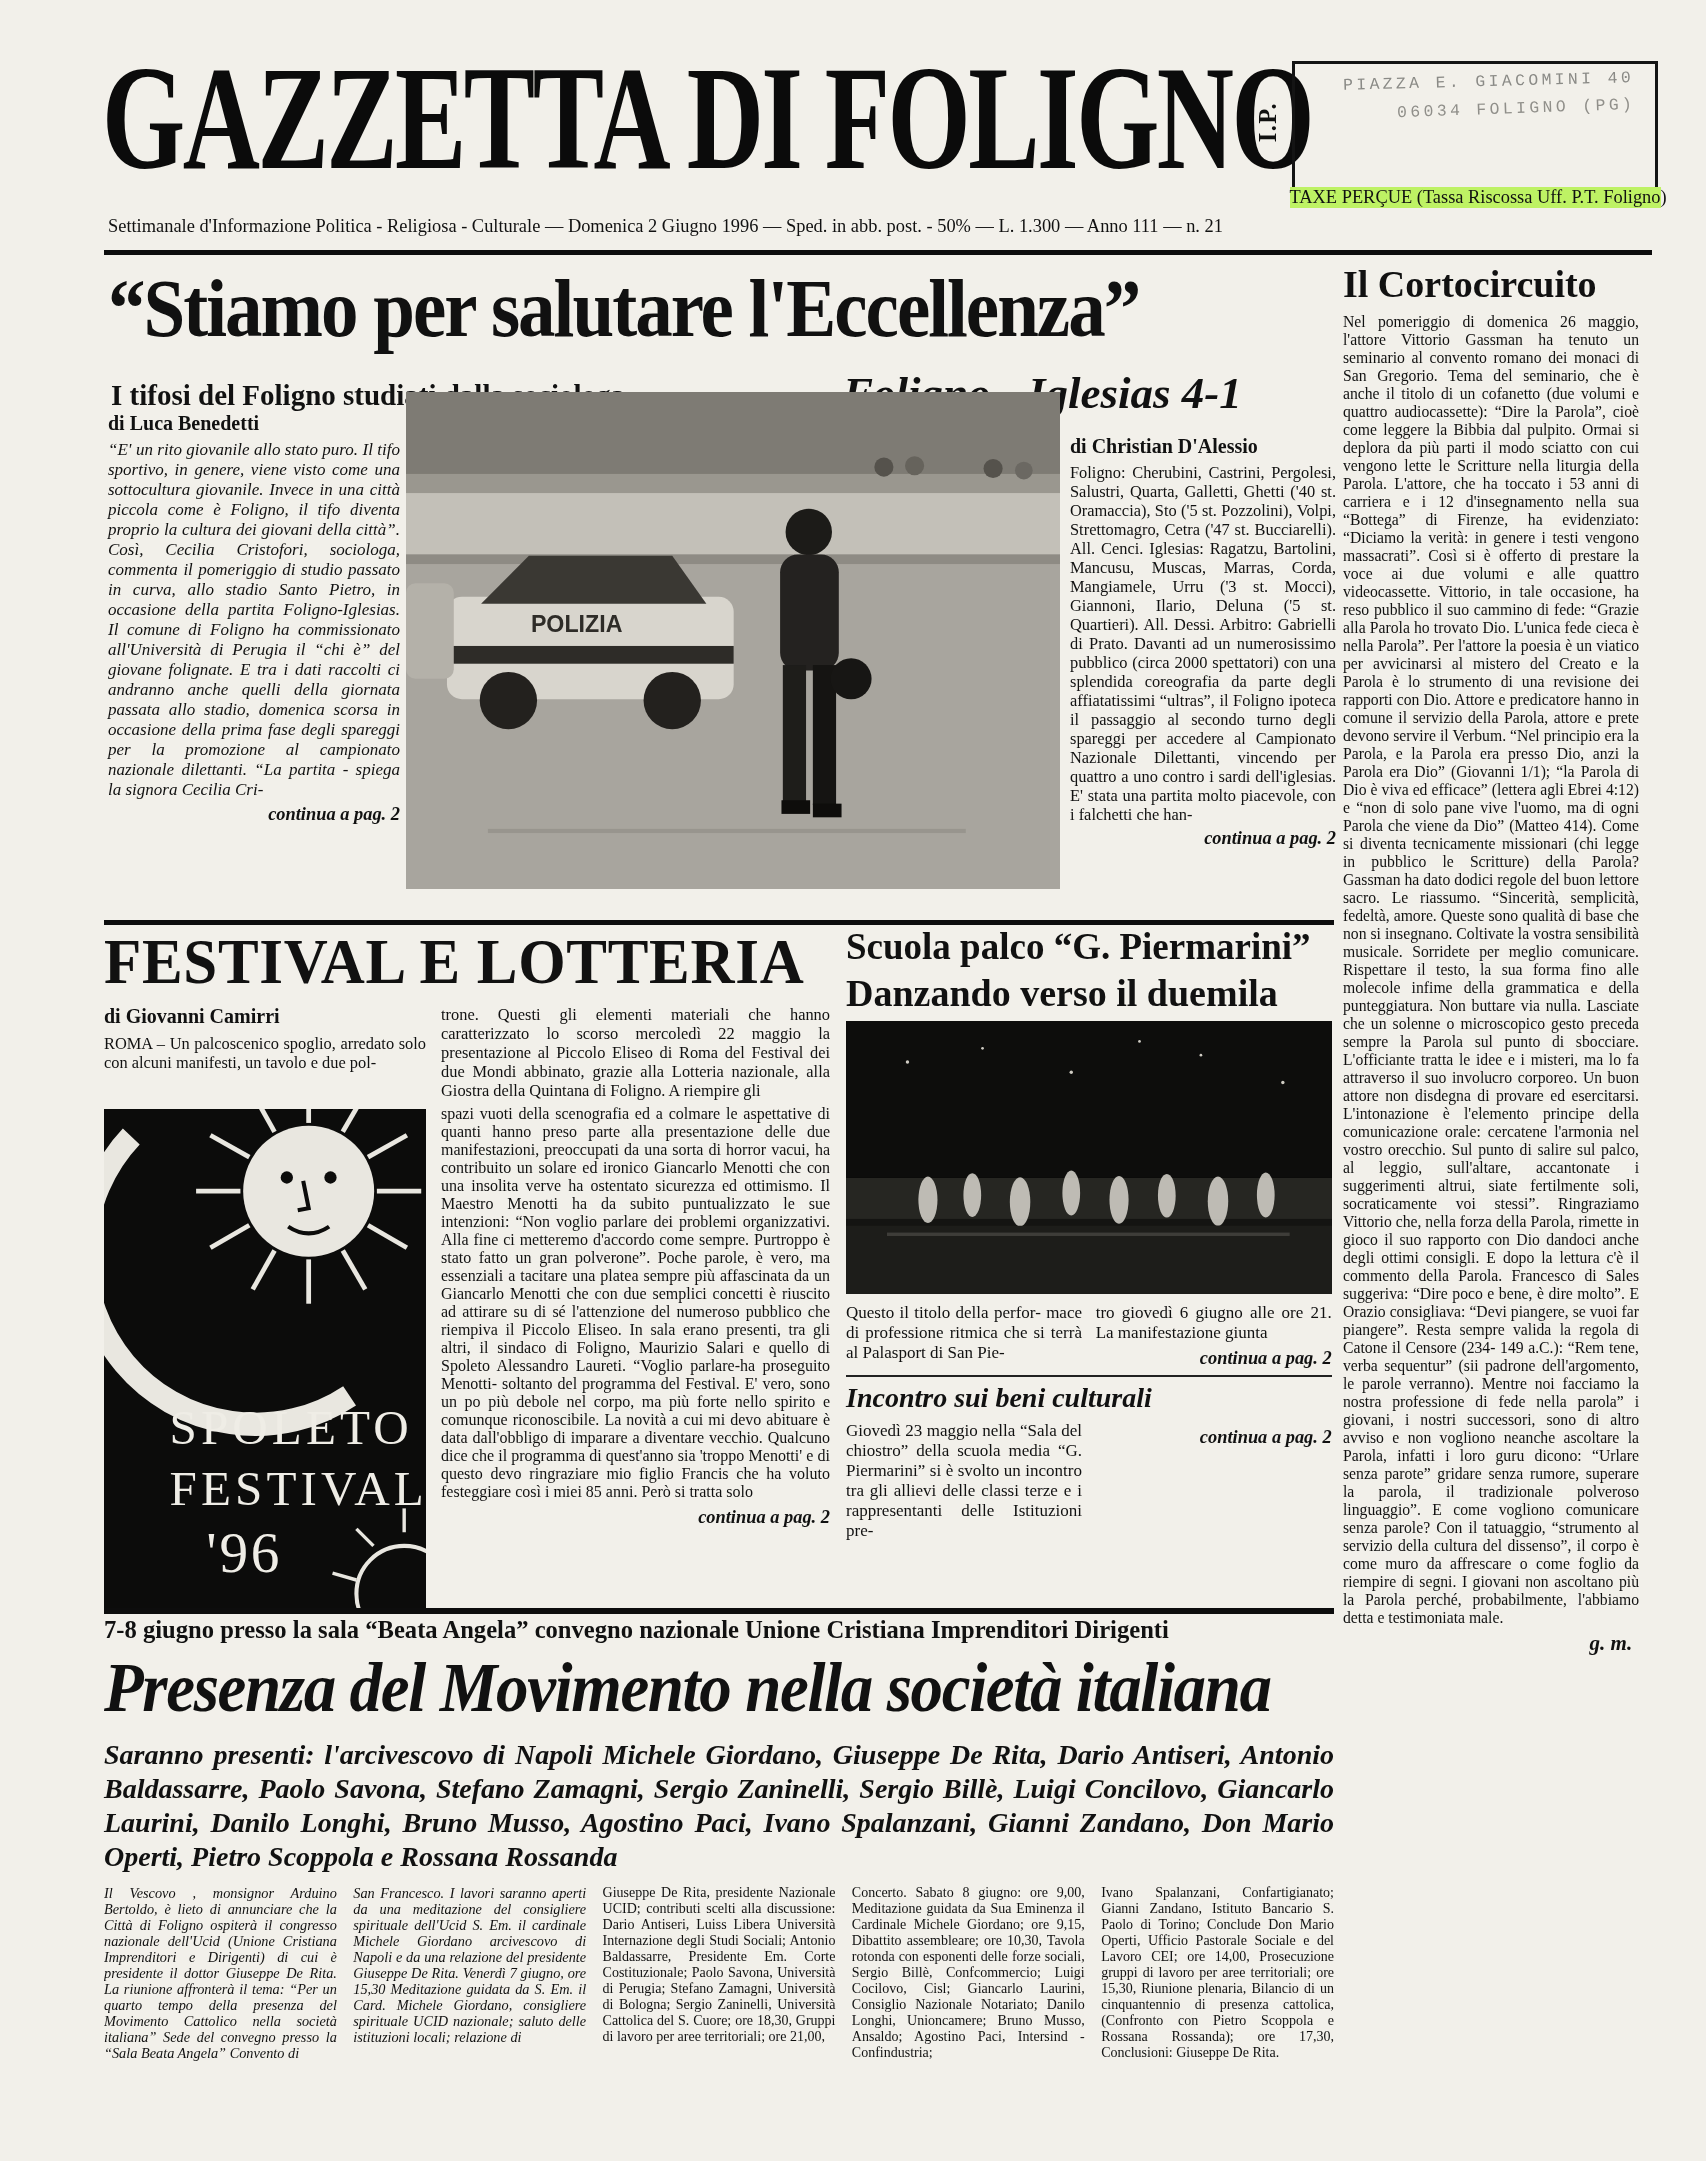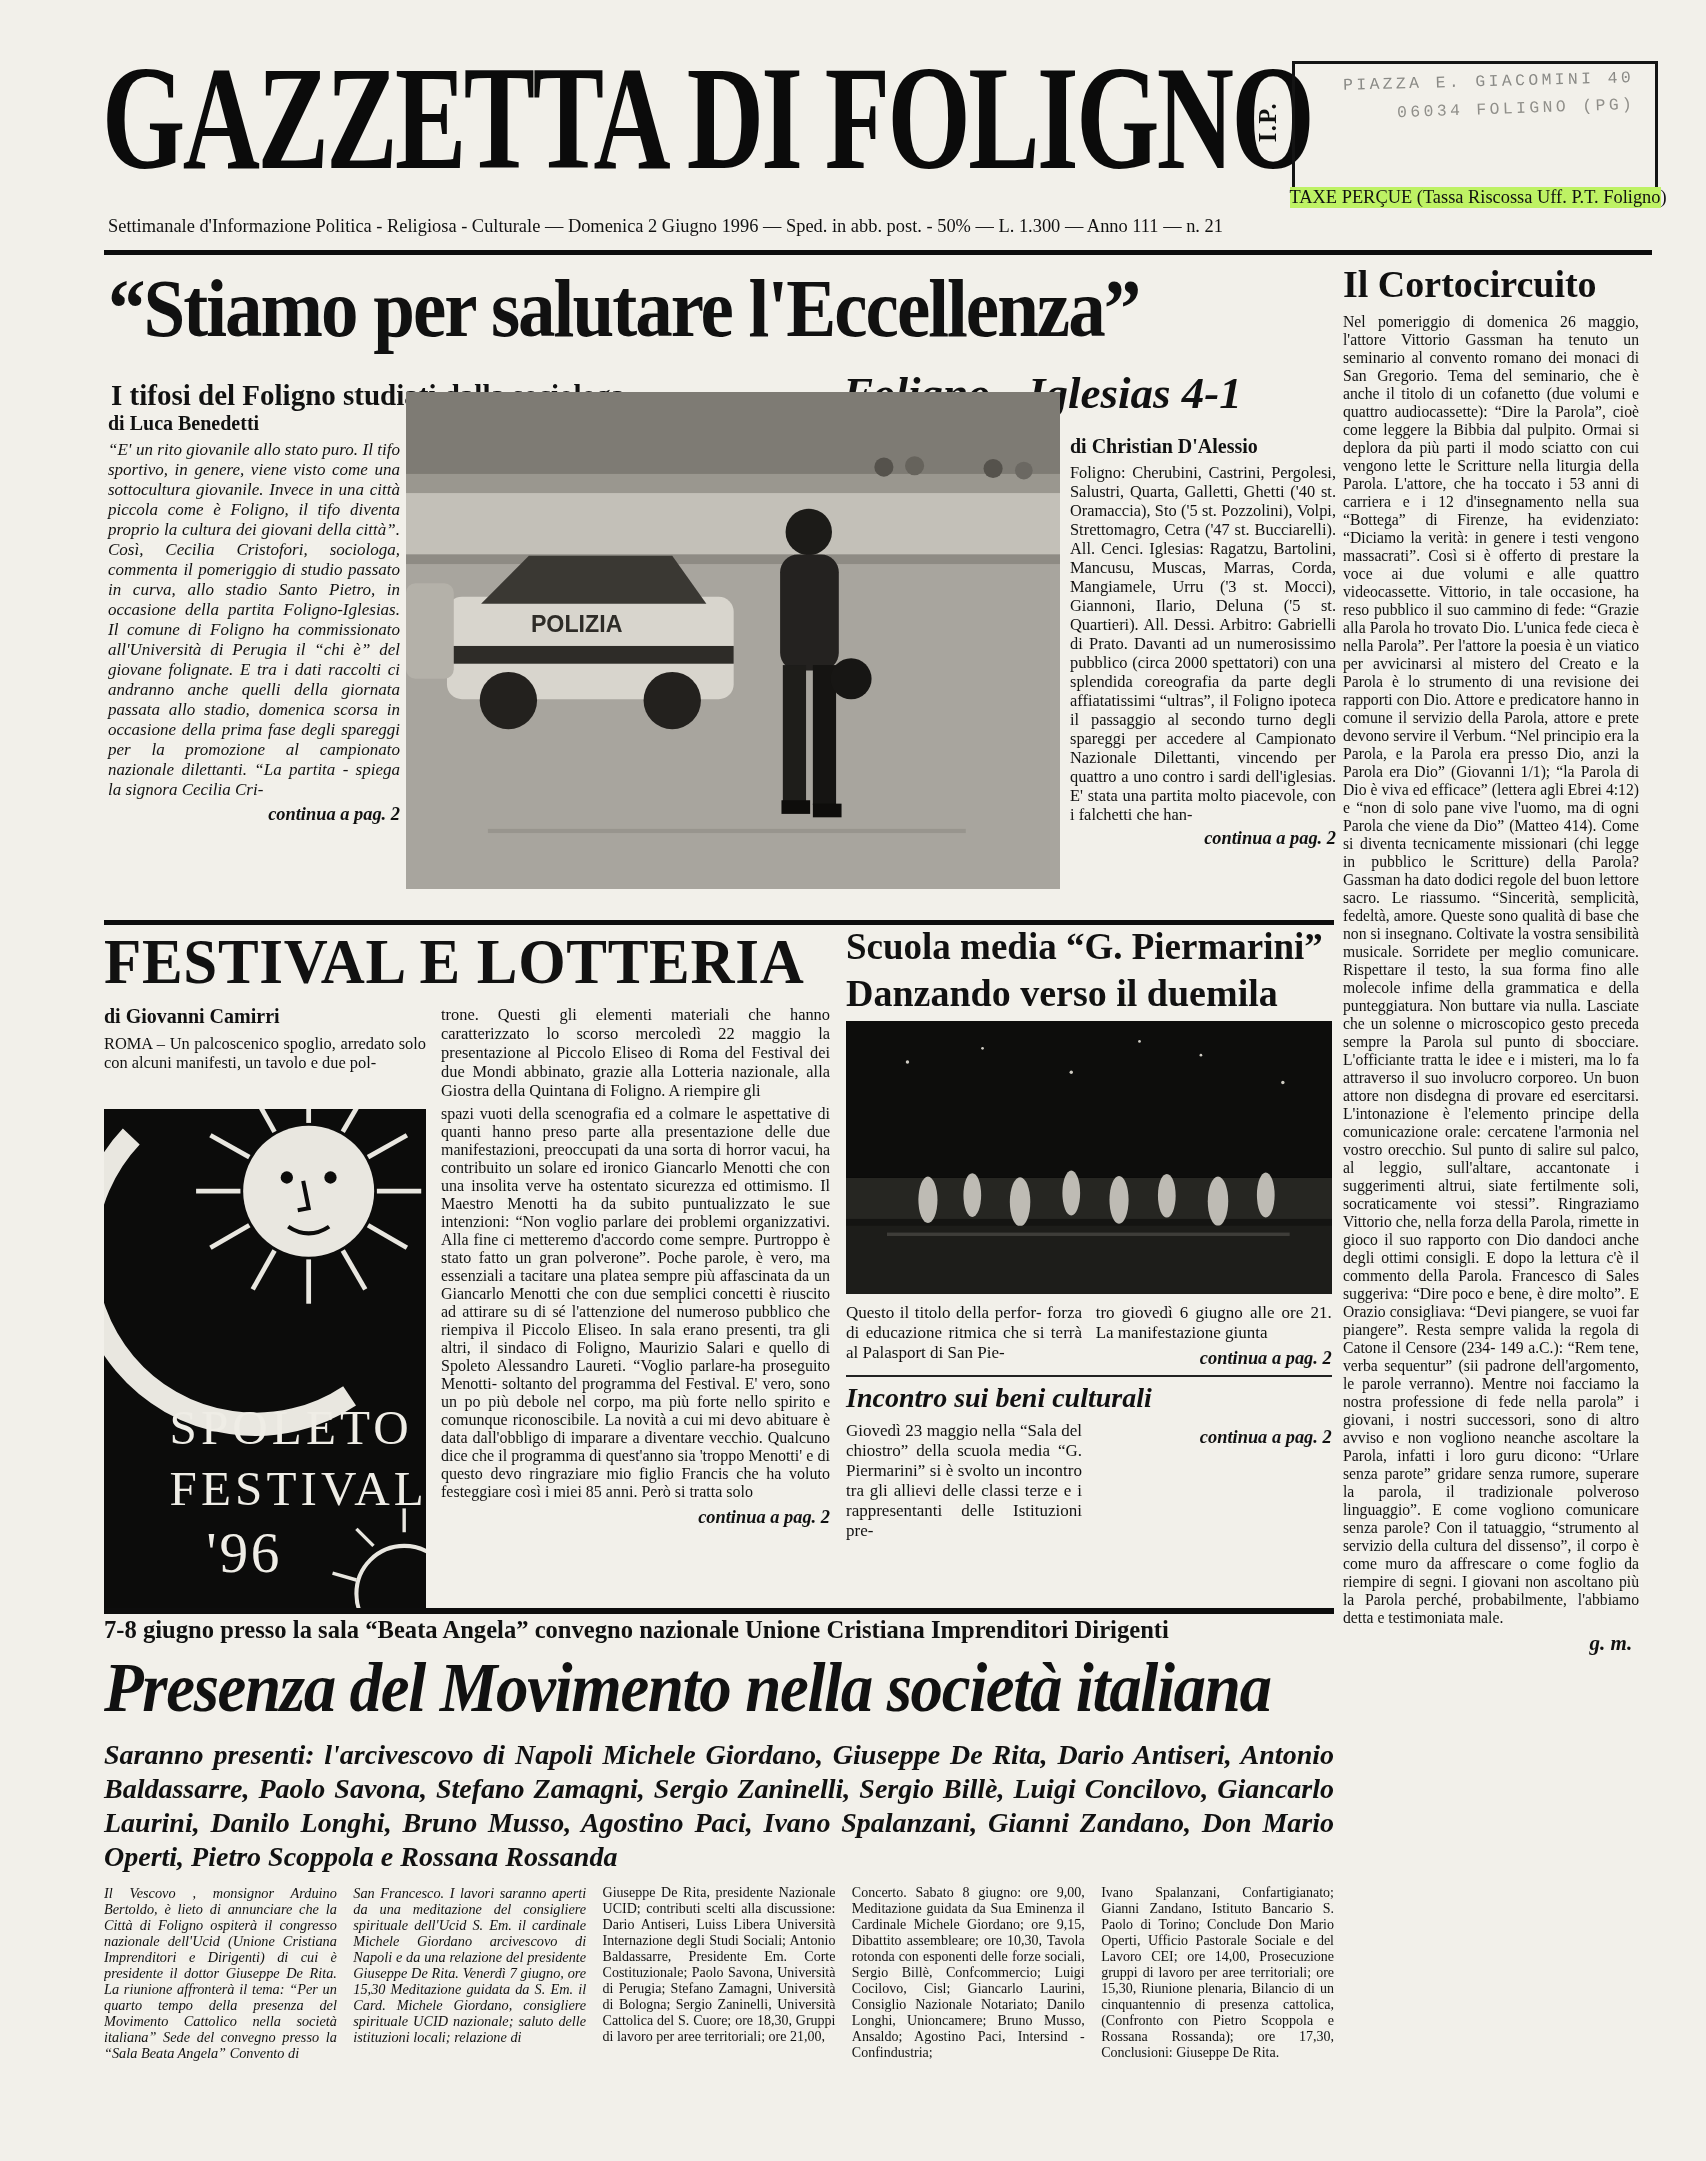--- a/index.html
+++ b/index.html
@@ -198,21 +198,21 @@
         </svg>
       </div>
       <div class="fest-c2">
         <div class="fest-body">spazi vuoti della scenografia ed a colmare le aspettative di quanti hanno preso parte alla presentazione delle due manifestazioni, preoccupati da una sorta di horror vacui, ha contribuito un solare ed ironico Giancarlo Menotti che con una insolita verve ha ostentato sicurezza ed ottimismo. Il Maestro Menotti ha da subito puntualizzato le sue intenzioni: “Non voglio parlare dei problemi organizzativi. Alla fine ci metteremo d'accordo come sempre. Purtroppo è stato fatto un gran polverone”. Poche parole, è vero, ma essenziali a tacitare una platea sempre più affascinata da un Giancarlo Menotti che con due semplici concetti è riuscito ad attirare su di sé l'attenzione del numeroso pubblico che riempiva il Piccolo Eliseo. In sala erano presenti, tra gli altri, il sindaco di Foligno, Maurizio Salari e quello di Spoleto Alessandro Laureti. “Voglio parlare-ha proseguito Menotti- soltanto del programma del Festival. E' vero, sono un po più debole nel corpo, ma più forte nello spirito e comunque riconoscibile. La novità a cui mi devo abituare è data dall'obbligo di imparare a diventare vecchio. Qualcuno dice che il programma di quest'anno sia 'troppo Menotti' e di questo devo ringraziare mio figlio Francis che ha voluto festeggiare così i miei 85 anni. Però si tratta solo</div>
         <div class="continua">continua a pag. 2</div>
       </div>
     </div>
   </div>
 
   <div class="abs pier">
-    <div class="pier-k">Scuola media “G. Piermarini”</div>
+    <div class="pier-k">Scuola palco “G. Piermarini”</div>
     <div class="pier-h">Danzando verso il duemila</div>
     <div class="photo2">
       <svg width="486" height="273" viewBox="0 0 712 400">
         <rect width="712" height="400" fill="#141412"></rect>
         <rect x="0" y="0" width="712" height="230" fill="#0d0d0c"></rect>
         <rect x="0" y="230" width="712" height="60" fill="#2b2b27" opacity="0.8"></rect>
         <circle cx="90" cy="60" r="2.5" fill="#cfccc4"></circle>
           <circle cx="200" cy="40" r="2" fill="#cfccc4"></circle>
         <circle cx="330" cy="75" r="2.5" fill="#cfccc4"></circle>
           <circle cx="520" cy="50" r="2" fill="#cfccc4"></circle>
@@ -226,21 +226,21 @@
           <ellipse cx="400" cy="262" rx="14" ry="35"></ellipse>
           <ellipse cx="470" cy="256" rx="13" ry="32"></ellipse>
           <ellipse cx="545" cy="264" rx="15" ry="36"></ellipse>
           <ellipse cx="615" cy="255" rx="13" ry="33"></ellipse>
         </g>
         <rect x="0" y="300" width="712" height="100" fill="#1d1d1a"></rect>
         <rect x="60" y="310" width="590" height="5" fill="#55544e" opacity="0.6"></rect>
       </svg>
     </div>
     <div class="cap-row">
-      <div class="cap-col">Questo il titolo della perfor- forza di educazione ritmica che si terrà al Palasport di San Pie-</div>
+      <div class="cap-col">Questo il titolo della perfor- mace di professione ritmica che si terrà al Palasport di San Pie-</div>
       <div class="cap-col">
         <span>tro giovedì 6 giugno alle ore 21. La manifestazione giunta</span>
         <div class="continua">continua a pag. 2</div>
       </div>
     </div>
     <div class="thinrule"></div>
     <div class="inc-title">Incontro sui beni culturali</div>
     <div class="inc-row">
       <div class="inc-col">Giovedì 23 maggio nella “Sala del chiostro” della scuola media “G. Piermarini” si è svolto un incontro tra gli allievi delle classi terze e i rappresentanti delle Istituzioni pre-</div>
       <div class="inc-col">

